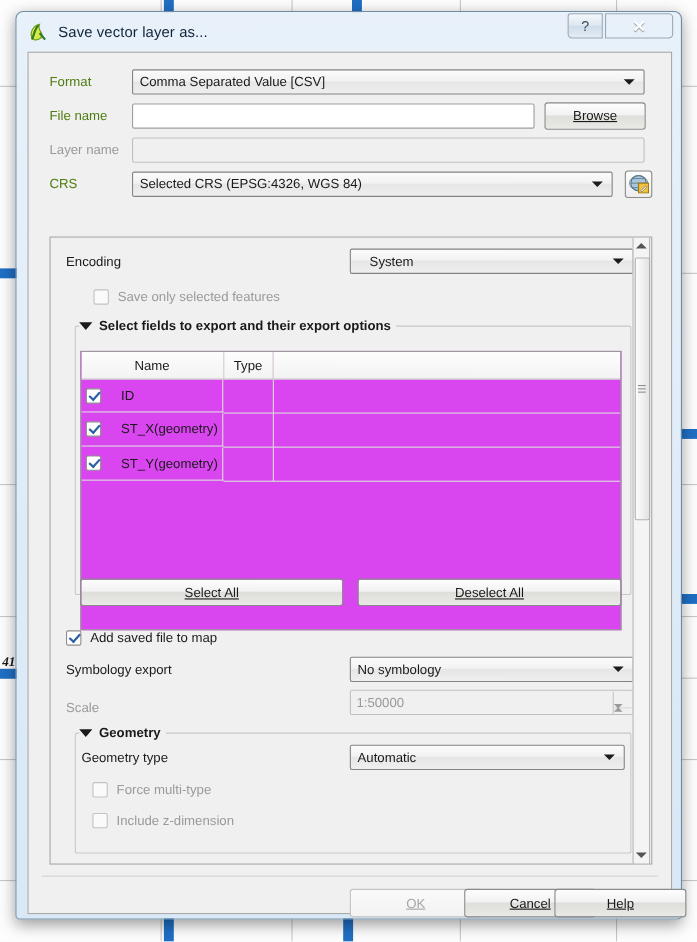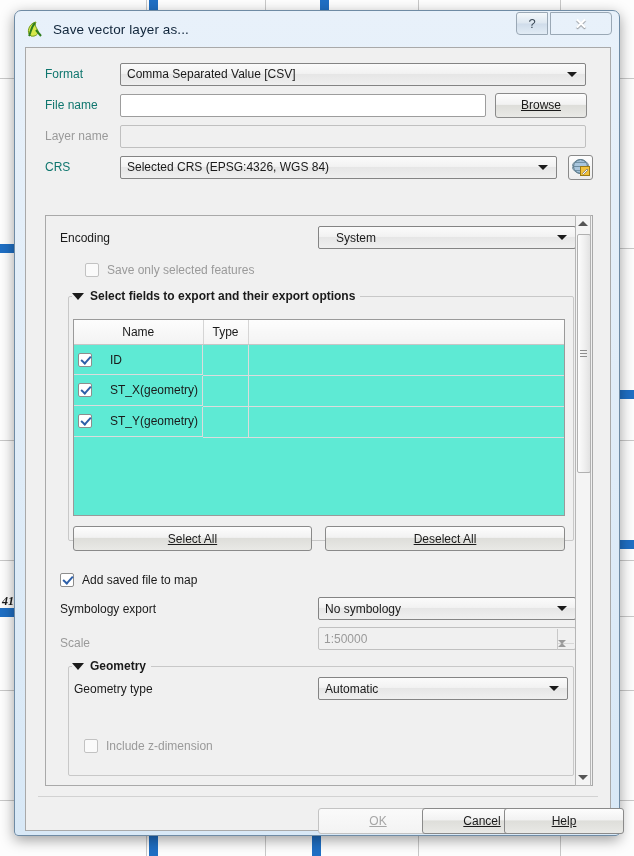--- a/index.html
+++ b/index.html
@@ -128,21 +128,21 @@
   .form-row {
     position: absolute;
     left: 19px;
     height: 24px;
     display: flex;
     align-items: center;
   }
   .form-label {
     width: 75px;
     font-size: 12px;
-    color: #0f766e;
+    color: #4d7c0f;
   }
   .form-label.disabled { color: #9a9a9a; }
 
   
   .combo {
     height: 23px;
     border: 1px solid #848484;
     border-radius: 2px;
     background: linear-gradient(180deg,#fbfbfb 0%,#f2f2f2 45%,#e6e6e6 50%,#efefef 100%);
     display: flex;
@@ -326,23 +326,23 @@
     border-right: 6px solid transparent;
     border-top: 7px solid #1b1b1b;
     margin-right: 6px;
     flex: 0 0 auto;
   }
 
   
   #fieldtable {
     position: absolute;
     left: 27px; top: 103px;
-    width: 492px; height: 197px;
+    width: 492px; height: 254px;
     border: 1px solid #9a9a9a;
-    background: #5eead4;
+    background: #d946ef;
     box-sizing: border-box;
     overflow: hidden;
   }
   #fieldtable table {
     border-collapse: collapse;
     width: 100%;
     font-size: 12px;
   }
   #fieldtable th {
     height: 22px;
@@ -586,20 +586,24 @@
         </div>
 
         <div class="sc-row" style="left:28px; top:461px; width:504px;">
           <div class="sc-label" style="width:244px;">Geometry type</div>
           <div class="combo" style="width:250px;">
             <span>Automatic</span>
             <span class="arrow"></span>
           </div>
         </div>
 
+        <div class="sc-row" style="left:38px; top:490px;">
+          <div class="cbx disabled"></div>
+          <div class="sc-label disabled" style="margin-left:8px;">Force multi-type</div>
+        </div>
 
         <div class="sc-row" style="left:38px; top:518px;">
           <div class="cbx disabled"></div>
           <div class="sc-label disabled" style="margin-left:8px;">Include z-dimension</div>
         </div>
 
       </div>
     </div>
 
     <div id="vscroll">

